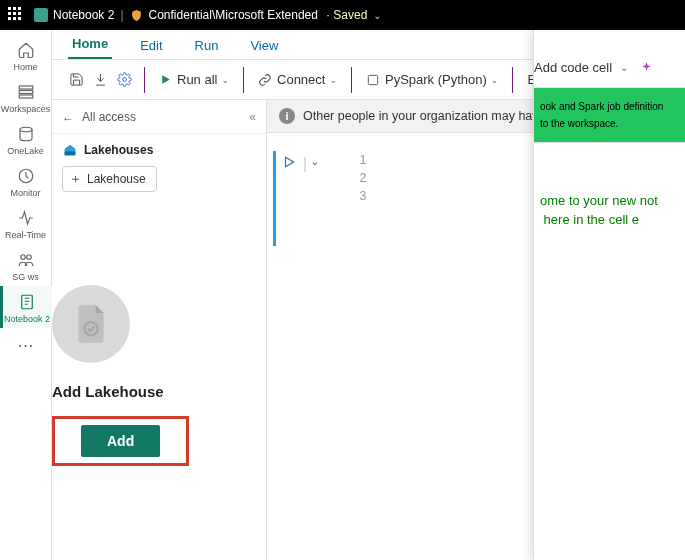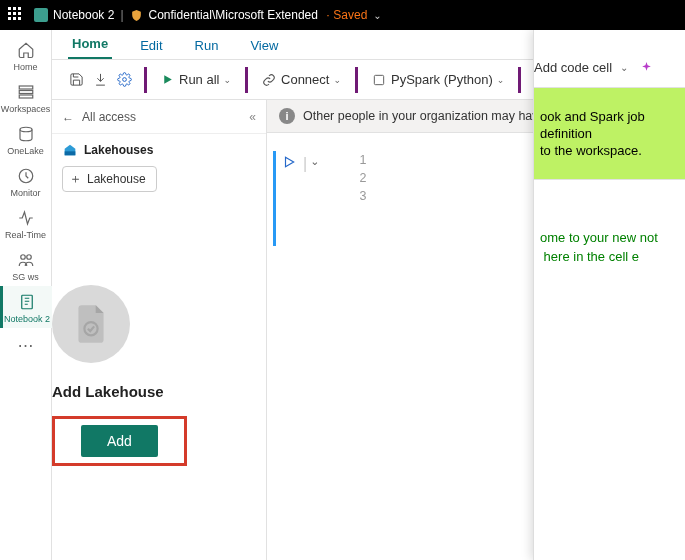--- a/index.html
+++ b/index.html
@@ -5,42 +5,42 @@
 * { margin: 0; padding: 0; box-sizing: border-box; font-family: "Segoe UI", sans-serif; }
 body { width: 685px; height: 560px; overflow: hidden; background: #fff; position: relative; }
 
 
 .topbar { height: 30px; background: #000; color: #fff; display: flex; align-items: center; padding: 0 8px; font-size: 12px; }
 .topbar .waffle { width: 16px; height: 16px; margin-right: 10px; display: grid; grid-template-columns: repeat(3,3px); grid-template-rows: repeat(3,3px); gap: 2px; }
 .topbar .waffle span { background: #fff; width: 3px; height: 3px; }
 .topbar .nb-icon { width: 14px; height: 14px; background: #3c9e8e; border-radius: 2px; margin-right: 5px; display:inline-block; }
 .topbar .sep { margin: 0 6px; color: #888; }
 .topbar .shield { width: 14px; height: 14px; margin-right: 5px; display:inline-flex; align-items:center; justify-content:center; }
-.topbar .saved { color: #f97316; margin-left: 8px; }
+.topbar .saved { color: #fef9c3; margin-left: 8px; }
 .topbar .chev { margin-left: 6px; color: #ccc; font-size: 10px; }
 
 
 .leftrail { position: absolute; top: 30px; left: 0; width: 52px; bottom: 0; border-right: 1px solid #e1e1e1; background: #fff; display: flex; flex-direction: column; align-items: center; padding-top: 4px; }
 .leftrail .item { width: 52px; display: flex; flex-direction: column; align-items: center; justify-content: center; padding: 6px 0 4px; cursor: pointer; font-size: 9px; color: #555; }
 .leftrail .item .ico { width: 20px; height: 20px; margin-bottom: 2px; display: flex; align-items: center; justify-content: center; color: #666; }
 .leftrail .item.active { border-left: 3px solid #117865; background: #f3f9f7; color: #117865; }
 .leftrail .item.active .ico { color: #117865; }
 .leftrail .ellipsis { font-size: 16px; color: #666; padding: 8px 0; }
 
 
 .main { position: absolute; top: 30px; left: 52px; right: 0; bottom: 0; display: flex; flex-direction: column; }
 
 
 .tabs { height: 30px; display: flex; align-items: flex-end; padding: 0 16px; border-bottom: 1px solid #e1e1e1; font-size: 13px; }
 .tabs .tab { padding: 6px 4px; margin-right: 24px; color: #0369a1; cursor: pointer; }
 .tabs .tab.active { color: #117865; border-bottom: 2px solid #117865; font-weight: 600; }
 
 
 .toolbar { height: 40px; display: flex; align-items: center; padding: 0 12px; border-bottom: 1px solid #e1e1e1; font-size: 13px; color: #333; }
-.toolbar .grp { display: flex; align-items: center; margin-right: 8px; padding-right: 8px; border-right: 3px solid #701a75; height: 26px; }
+.toolbar .grp { display: flex; align-items: center; margin-right: 8px; padding-right: 8px; border-right: 1px solid #701a75; height: 26px; }
 .toolbar .grp:last-child { border-right: none; }
 .toolbar .tbtn { display: flex; align-items: center; padding: 3px 6px; cursor: pointer; border-radius: 3px; }
 .toolbar .tbtn .ic { margin-right: 5px; display: inline-flex; }
 .toolbar .chv { font-size: 9px; margin-left: 4px; color: #666; }
 .toolbar .ticon { width: 16px; height: 16px; display:inline-flex; align-items:center; justify-content:center; color:#555; margin: 0 4px; cursor:pointer; }
 
 
 .body { flex: 1; display: flex; min-height: 0; }
 
 
@@ -50,21 +50,21 @@
 .explorer .srcrow .collapse { margin-left: auto; cursor: pointer; color: #888; }
 .explorer .lakehdr { display: flex; align-items: center; padding: 8px 10px 4px; font-size: 12px; font-weight: 600; color: #222; }
 .explorer .lakehdr .lk-ico { width: 16px; height: 16px; margin-right: 6px; }
 .explorer .chips { padding: 4px 10px 10px; }
 .explorer .chip { display: inline-flex; align-items: center; border: 1px solid #ccc; border-radius: 4px; padding: 3px 10px 3px 6px; font-size: 12px; cursor: pointer; color: #333; }
 .explorer .chip .plus { font-size: 13px; margin-right: 5px; color: #555; }
 .explorer .empty { flex: 1; display: flex; flex-direction: column; align-items: flex-start; justify-content: center; padding-bottom: 12px; }
 .explorer .empty .circle { width: 78px; height: 78px; border-radius: 50%; background: #d9d9d9; display: flex; align-items: center; justify-content: center; margin-bottom: 20px; }
 .explorer .empty .title { font-size: 15px; font-weight: 600; color: #222; margin-bottom: 16px; }
 .explorer .empty .addwrap { border: 3px solid #d43b2a; padding: 6px 26px; }
-.explorer .empty .addbtn { background: #117865; color: #fff; border: none; padding: 8px 26px; font-size: 14px; font-weight: 400; cursor: pointer; border-radius: 2px; }
+.explorer .empty .addbtn { background: #117865; color: #fff; border: none; padding: 8px 26px; font-size: 14px; font-weight: 700; cursor: pointer; border-radius: 2px; }
 
 
 .editor { flex: 1; display: flex; flex-direction: column; min-width: 0; }
 .banner { display: flex; align-items: center; background: #f3f2f1; padding: 8px 12px; font-size: 12.5px; color: #333; border-bottom: 1px solid #e1e1e1; }
 .banner .info { width: 16px; height: 16px; border-radius: 50%; background: #888; color: #fff; display: flex; align-items: center; justify-content: center; font-size: 11px; margin-right: 8px; font-weight: bold; }
 .cellarea { padding: 18px 0 0 6px; }
 .cell { display: flex; }
 .cell .gutter { width: 3px; background: #2899f5; margin-right: 6px; height: 95px; }
 .cell .controls { display: flex; align-items: flex-start; padding-top: 4px; }
 .cell .runbtn { color: #2568c9; margin-right: 4px; cursor: pointer; }
@@ -72,21 +72,21 @@
 .cell .code { margin-left: 40px; font-family: Consolas, monospace; font-size: 12.5px; line-height: 18px; display: flex; }
 .cell .linenos { color: #999; text-align: right; margin-right: 14px; }
 .cell .codetext { color: #008000; white-space: pre; }
 
 
 .overlay { position: absolute; top: 30px; right: 0; width: 152px; height: 530px; background: #fff; border-left: 1px solid #ddd; box-shadow: -2px 0 10px rgba(0,0,0,.15); overflow: hidden; font-size: 13px; }
 .overlay .ov-tool { height: 40px; border-bottom: 1px solid #e1e1e1; display: flex; align-items: center; margin-top:18px; }
 .overlay .ov-tool .lbl { color: #333; }
 .overlay .ov-tool .chv { font-size: 10px; margin-left: 8px; color: #666; }
 .overlay .ov-tool .spark { width: 13px; height: 13px; margin-left: 12px; }
-.overlay .ov-banner { background: #bef264; padding: 20px 6px; font-size: 13px; line-height: 17px; border-bottom: 1px solid #e1e1e1; }
+.overlay .ov-banner { background: #22c55e; padding: 10px 6px; font-size: 10px; line-height: 17px; border-bottom: 1px solid #e1e1e1; }
 .overlay .ov-code { padding: 48px 0 0 6px; font-family: Consolas, monospace; font-size: 13px; color: #008000; line-height: 19px; white-space: pre; }
 </style>
 </head>
 <body>
 
 <div class="topbar">
   <div class="waffle">
     <span></span>
       <span></span>
       <span></span>

